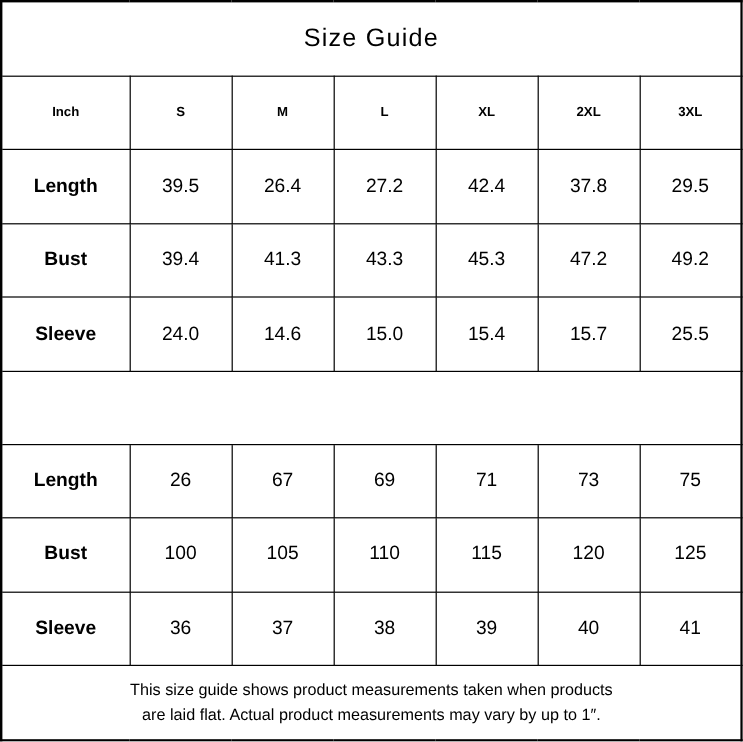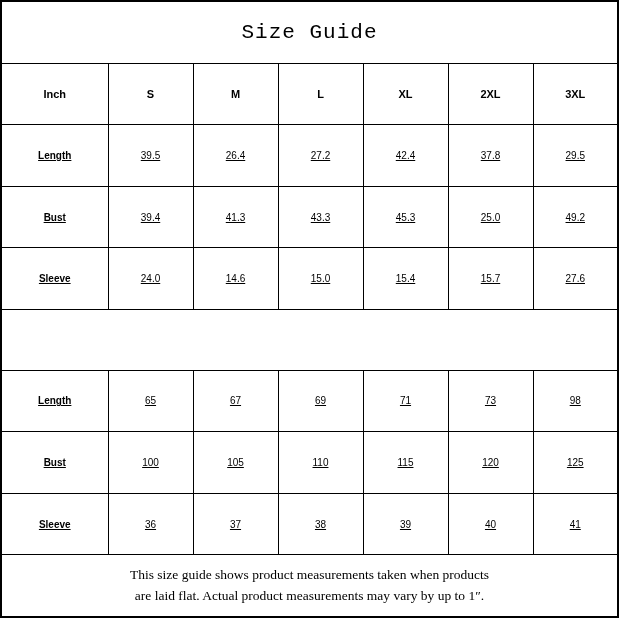--- a/index.html
+++ b/index.html
@@ -23,42 +23,41 @@
   }
   td {
     border: 1px solid #000000;
     text-align: center;
     vertical-align: middle;
     padding: 0;
     color: #000000;
     overflow: hidden;
   }
   tr.title-row td {
-    font-family: Liberation Mono, monospace;
+    font-family: Liberation Sans, sans-serif;
     font-size: 21px;
     font-weight: normal;
     letter-spacing: 1px;
     height: 55px;
   }
   tr.header-row td, td.row-label {
     font-weight: bold;
     font-size: 11px;
   }
   tr.data-row td {
-    font-size: 10px;
-    text-decoration: underline;
+    font-size: 16px;
   }
   tr.header-row, tr.data-row {
     height: 56px;
   }
   tr.spacer-row td {
     height: 54px;
   }
   tr.footer-row td {
-    font-family: Liberation Serif, serif;
+    font-family: Liberation Sans, sans-serif;
     font-size: 13.5px;
     height: 55px;
     line-height: 1.55;
   }
 </style>
 </head>
 <body>
 
 <table class="size-guide">
   <colgroup>
@@ -95,47 +94,47 @@
     <td>37.8</td>
     <td>29.5</td>
   </tr>
 
   <tr class="data-row">
     <td class="row-label">Bust</td>
     <td>39.4</td>
     <td>41.3</td>
     <td>43.3</td>
     <td>45.3</td>
-    <td>25.0</td>
+    <td>47.2</td>
     <td>49.2</td>
   </tr>
 
   <tr class="data-row">
     <td class="row-label">Sleeve</td>
     <td>24.0</td>
     <td>14.6</td>
     <td>15.0</td>
     <td>15.4</td>
     <td>15.7</td>
-    <td>27.6</td>
+    <td>25.5</td>
   </tr>
 
   <tr class="spacer-row">
     <td colspan="7"></td>
   </tr>
 
 
   <tr class="data-row">
     <td class="row-label">Length</td>
-    <td>65</td>
+    <td>26</td>
     <td>67</td>
     <td>69</td>
     <td>71</td>
     <td>73</td>
-    <td>98</td>
+    <td>75</td>
   </tr>
 
   <tr class="data-row">
     <td class="row-label">Bust</td>
     <td>100</td>
     <td>105</td>
     <td>110</td>
     <td>115</td>
     <td>120</td>
     <td>125</td>

